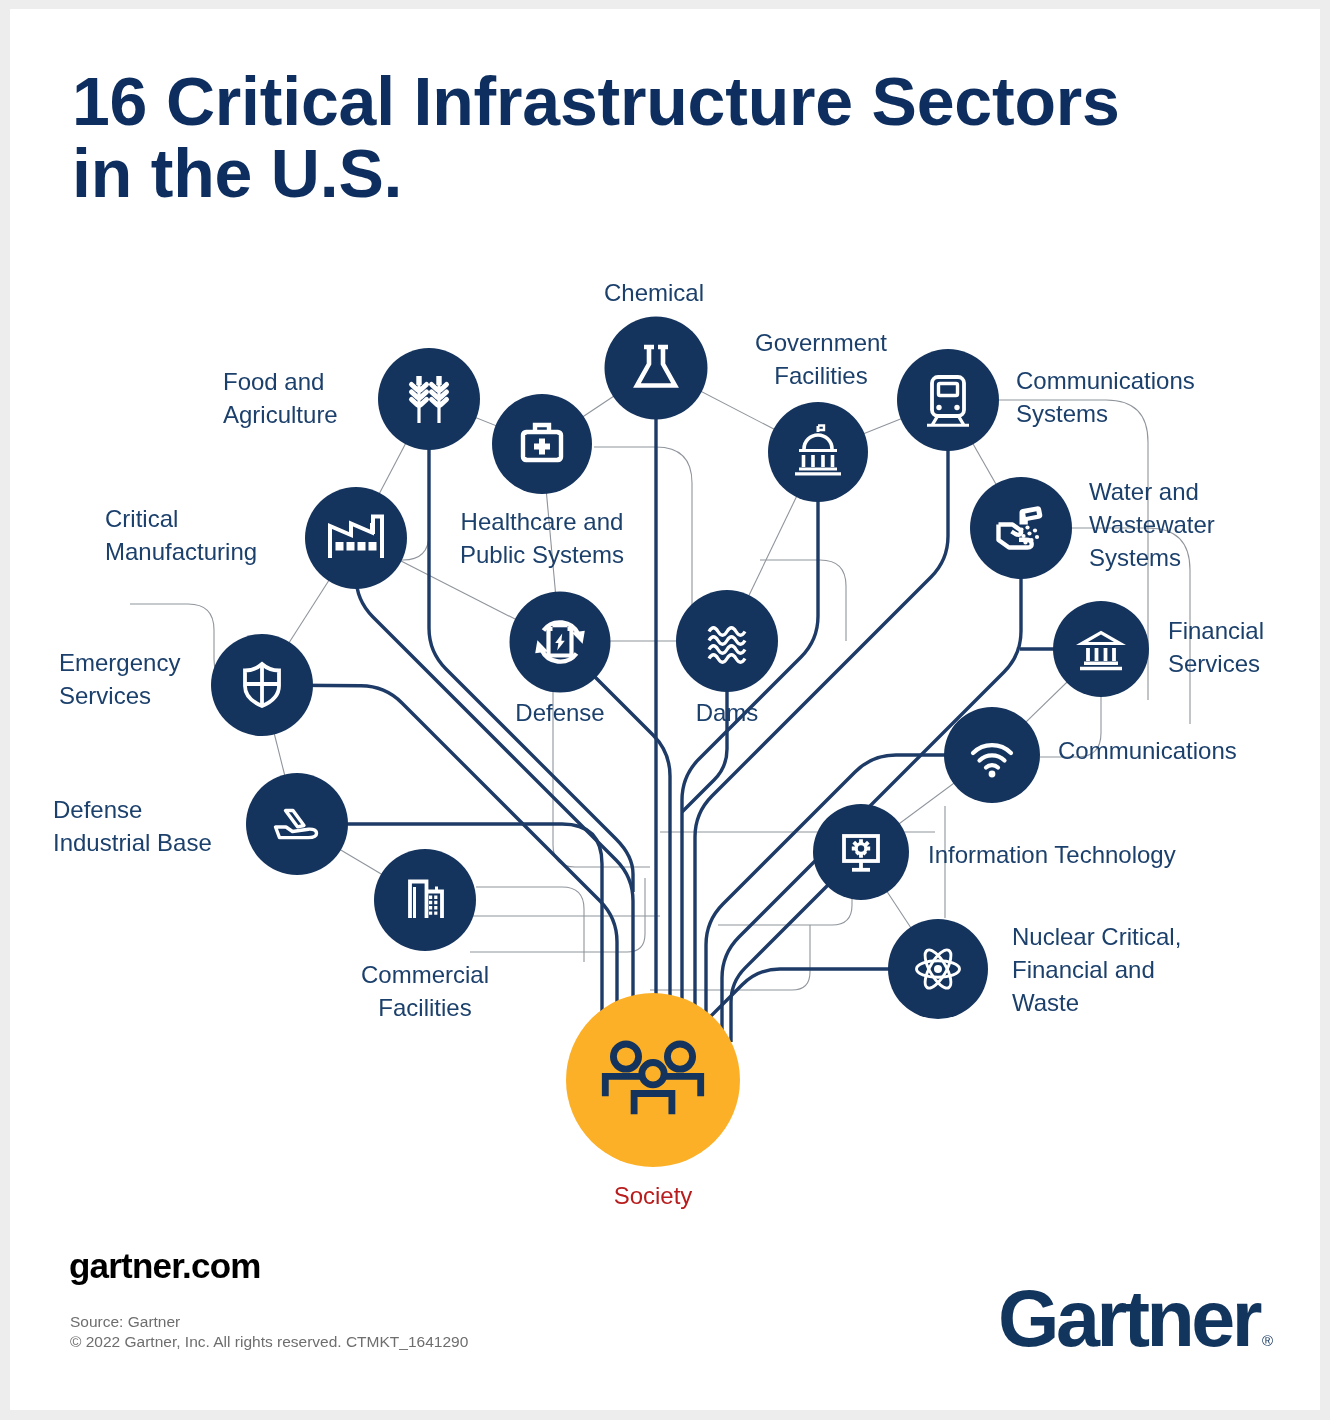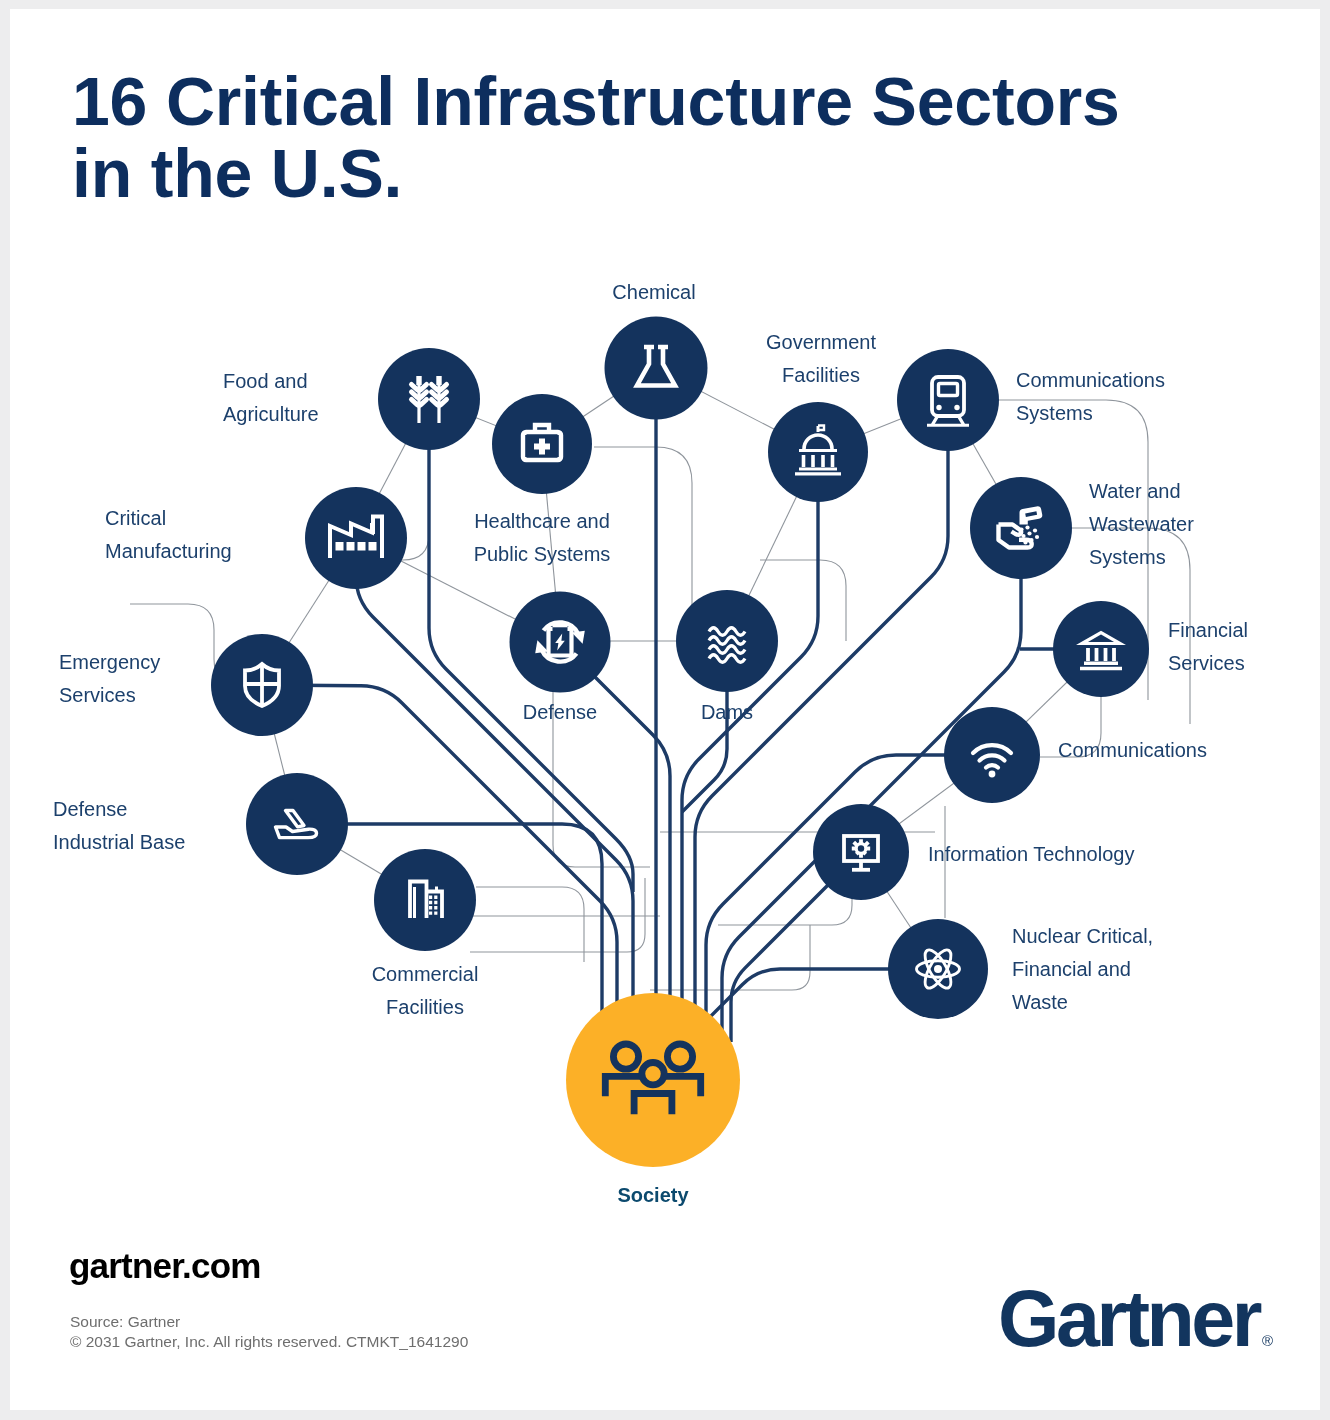--- a/index.html
+++ b/index.html
@@ -4,23 +4,23 @@
 <style>
   html,body{margin:0;padding:0;}
   body{position:relative;width:1330px;height:1420px;background:#ffffff;font-family:"Liberation Sans","DejaVu Sans",sans-serif;overflow:hidden;}
   .border-strip{position:absolute;background:#ededee;z-index:40;}
   #border-top{left:0;top:0;width:1330px;height:9px;}
   #border-bottom{left:0;top:1410px;width:1330px;height:10px;}
   #border-left{left:0;top:0;width:10px;height:1420px;}
   #border-right{left:1320px;top:0;width:10px;height:1420px;}
   #diagram-svg{position:absolute;left:0;top:0;}
   .title{position:absolute;left:72px;font-weight:700;letter-spacing:-0.2px;color:#0d2e5e;font-size:68px;line-height:68px;white-space:nowrap;}
-  .node-label{position:absolute;color:#1c406c;font-size:20px;line-height:33px;white-space:pre;}
+  .node-label{position:absolute;color:#1c406c;font-size:24px;line-height:33px;white-space:pre;}
   .node-label.center{transform:translateX(-50%);text-align:center;}
-  .node-label.bold{font-weight:700;color:#0c4a6e;}
+  .node-label.bold{font-weight:400;color:#b91c1c;}
   #gartner-com{position:absolute;left:69px;top:1245px;font-size:35px;font-weight:700;color:#000;letter-spacing:-0.8px;line-height:42px;}
   #source-line{position:absolute;left:70px;top:1313px;font-size:15.5px;line-height:18px;color:#6e6e6e;}
   #copyright-line{position:absolute;left:70px;top:1333px;font-size:15.5px;line-height:18px;color:#6e6e6e;}
   #gartner-logo{position:absolute;left:998px;top:1279px;color:#12355e;font-size:79px;font-weight:700;letter-spacing:-3.5px;line-height:79px;}
   #gartner-logo .r-mark{font-size:15px;font-weight:400;letter-spacing:0;margin-left:3px;}
 </style>
 </head>
 <body>
 
 <svg id="diagram-svg" width="1330" height="1420" viewBox="0 0 1330 1420">
@@ -230,19 +230,19 @@
     <div class="node-label" style="top: 734px; left: 1058px;"><div>Communications</div></div>
     <div class="node-label" style="top: 793px; left: 53px;"><div>Defense</div><div>Industrial Base</div></div>
     <div class="node-label" style="top: 838px; left: 928px;"><div>Information Technology</div></div>
     <div class="node-label center" style="top: 958px; left: 425px;"><div>Commercial</div><div>Facilities</div></div>
     <div class="node-label" style="top: 920px; left: 1012px;"><div>Nuclear Critical,</div><div>Financial and</div><div>Waste</div></div>
     <div class="node-label center bold" style="top: 1179px; left: 653px;"><div>Society</div></div>
   </div>
 
 <div id="gartner-com">gartner.com</div>
 <div id="source-line">Source: Gartner</div>
-<div id="copyright-line">© 2031 Gartner, Inc. All rights reserved. CTMKT_1641290</div>
+<div id="copyright-line">© 2022 Gartner, Inc. All rights reserved. CTMKT_1641290</div>
 <div id="gartner-logo"><span>Gartner</span><span class="r-mark">®</span></div>
 
 <div class="border-strip" id="border-top"></div>
 <div class="border-strip" id="border-bottom"></div>
 <div class="border-strip" id="border-left"></div>
 <div class="border-strip" id="border-right"></div>
 
 </body></html>

